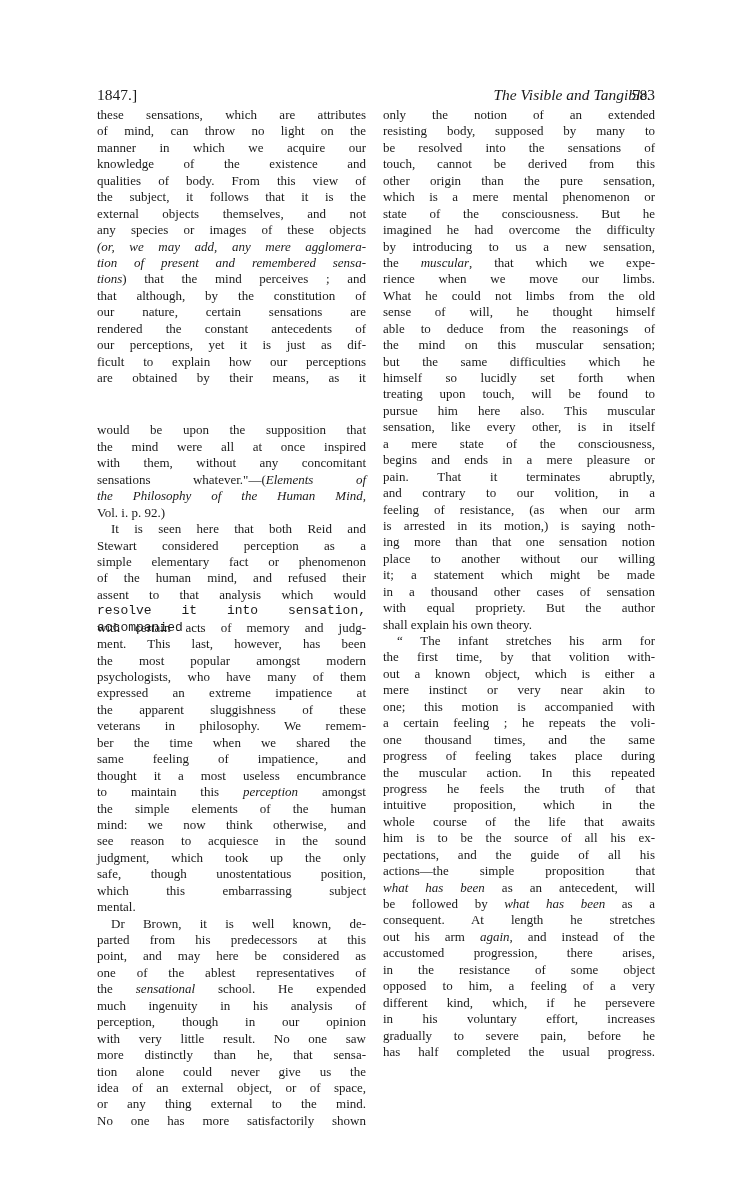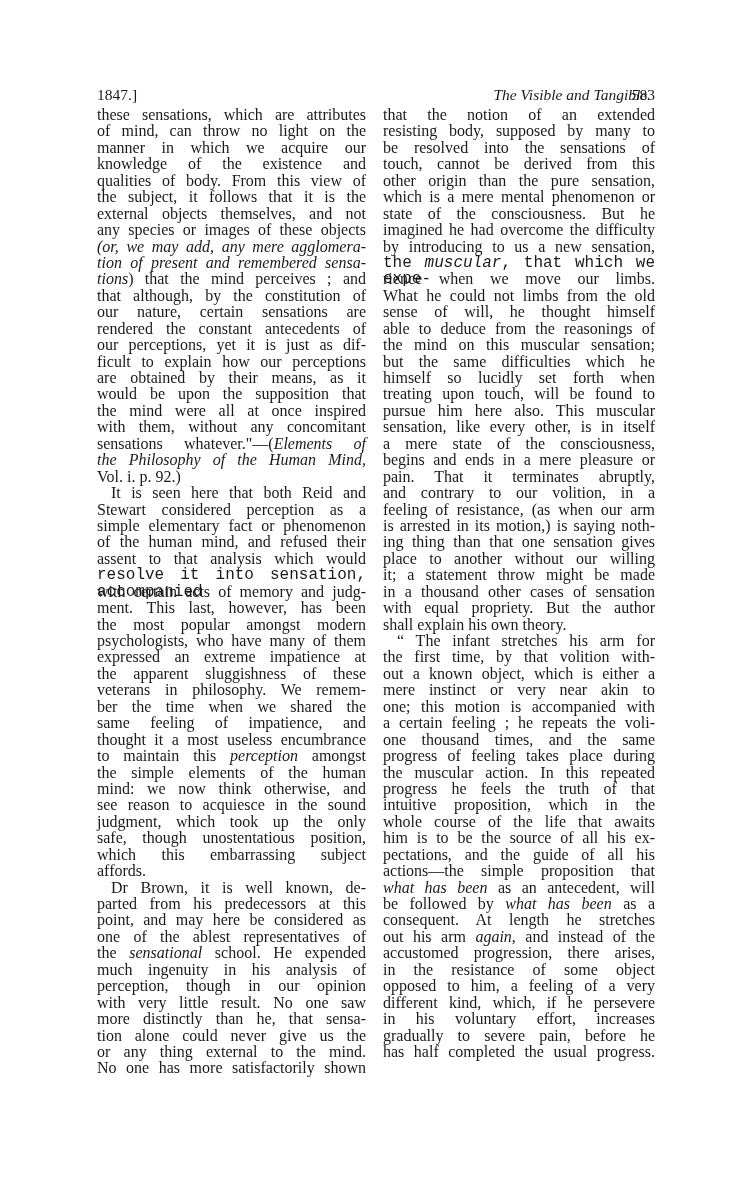--- a/index.html
+++ b/index.html
@@ -42,21 +42,21 @@
     position: relative;
     z-index: 1;
   }
   .columns {
     display: flex;
     justify-content: space-between;
     margin-top: 1px;
   }
   .col {
     width: 269px;
-    font-size: 16px;
+    font-size: 13px;
     line-height: 16.45px;
   }
   .col.left { margin-left: 0; }
   .col.right { width: 272px; margin-right: 0; }
   .line {
     display: block;
     white-space: nowrap;
     text-align: justify;
     text-align-last: justify;
     height: 16.45px;
@@ -92,21 +92,21 @@
         <span class="line" style="white-space: normal; word-spacing: 0px;"><span>any species or images of these objects</span></span>
         <span class="line" style="white-space: normal; word-spacing: 0px;"><i>(or, we may add, any mere agglomera-</i></span>
         <span class="line" style="white-space: normal; word-spacing: 0px;"><i>tion of present and remembered sensa-</i></span>
         <span class="line" style="white-space: normal; word-spacing: 0px;"><i>tions</i><span>) that the mind perceives ; and</span></span>
         <span class="line" style="white-space: normal; word-spacing: 0px;"><span>that although, by the constitution of</span></span>
         <span class="line" style="white-space: normal; word-spacing: 0px;"><span>our nature, certain sensations are</span></span>
         <span class="line" style="white-space: normal; word-spacing: 0px;"><span>rendered the constant antecedents of</span></span>
         <span class="line" style="white-space: normal; word-spacing: 0px;"><span>our perceptions, yet it is just as dif-</span></span>
         <span class="line" style="white-space: normal; word-spacing: 0px;"><span>ficult to explain how our perceptions</span></span>
         <span class="line" style="white-space: normal; word-spacing: 0px;"><span>are obtained by their means, as it</span></span>
-        <span class="line" style="white-space: normal; word-spacing: 0px;"><span>would be upon the supposition that</span></span>
+        <span class="line" style="white-space: normal; word-spacing: 0px; margin-top: 36px;"><span>would be upon the supposition that</span></span>
         <span class="line" style="white-space: normal; word-spacing: 0px;"><span>the mind were all at once inspired</span></span>
         <span class="line" style="white-space: normal; word-spacing: 0px;"><span>with them, without any concomitant</span></span>
         <span class="line" style="white-space: normal; word-spacing: 0px;"><span>sensations whatever."—(</span><i>Elements of</i></span>
         <span class="line" style="white-space: normal; word-spacing: 0px;"><i>the Philosophy of the Human Mind,</i></span>
         <span class="line last" style="white-space: normal; word-spacing: 0px;"><span>Vol. i. p. 92.)</span></span>
         <span class="line indent" style="white-space: normal; word-spacing: 0px;"><span>It is seen here that both Reid and</span></span>
         <span class="line" style="white-space: normal; word-spacing: 0px;"><span>Stewart considered perception as a</span></span>
         <span class="line" style="white-space: normal; word-spacing: 0px;"><span>simple elementary fact or phenomenon</span></span>
         <span class="line" style="white-space: normal; word-spacing: 0px;"><span>of the human mind, and refused their</span></span>
         <span class="line" style="white-space: normal; word-spacing: 0px;"><span>assent to that analysis which would</span></span>
@@ -121,64 +121,65 @@
         <span class="line" style="white-space: normal; word-spacing: 0px;"><span>ber the time when we shared the</span></span>
         <span class="line" style="white-space: normal; word-spacing: 0px;"><span>same feeling of impatience, and</span></span>
         <span class="line" style="white-space: normal; word-spacing: 0px;"><span>thought it a most useless encumbrance</span></span>
         <span class="line" style="white-space: normal; word-spacing: 0px;"><span>to maintain this </span><i>perception</i><span> amongst</span></span>
         <span class="line" style="white-space: normal; word-spacing: 0px;"><span>the simple elements of the human</span></span>
         <span class="line" style="white-space: normal; word-spacing: 0px;"><span>mind: we now think otherwise, and</span></span>
         <span class="line" style="white-space: normal; word-spacing: 0px;"><span>see reason to acquiesce in the sound</span></span>
         <span class="line" style="white-space: normal; word-spacing: 0px;"><span>judgment, which took up the only</span></span>
         <span class="line" style="white-space: normal; word-spacing: 0px;"><span>safe, though unostentatious position,</span></span>
         <span class="line" style="white-space: normal; word-spacing: 0px;"><span>which this embarrassing subject</span></span>
-        <span class="line last" style="white-space: normal; word-spacing: 0px;"><span>affords.</span></span>
+        <span class="line last" style="white-space: normal; word-spacing: 0px;"><span>mental.</span></span>
         <span class="line indent" style="white-space: normal; word-spacing: 0px;"><span>Dr Brown, it is well known, de-</span></span>
         <span class="line" style="white-space: normal; word-spacing: 0px;"><span>parted from his predecessors at this</span></span>
         <span class="line" style="white-space: normal; word-spacing: 0px;"><span>point, and may here be considered as</span></span>
         <span class="line" style="white-space: normal; word-spacing: 0px;"><span>one of the ablest representatives of</span></span>
         <span class="line" style="white-space: normal; word-spacing: 0px;"><span>the </span><i>sensational</i><span> school.  He expended</span></span>
         <span class="line" style="white-space: normal; word-spacing: 0px;"><span>much ingenuity in his analysis of</span></span>
         <span class="line" style="white-space: normal; word-spacing: 0px;"><span>perception, though in our opinion</span></span>
         <span class="line" style="white-space: normal; word-spacing: 0px;"><span>with very little result.  No one saw</span></span>
         <span class="line" style="white-space: normal; word-spacing: 0px;"><span>more distinctly than he, that sensa-</span></span>
         <span class="line" style="white-space: normal; word-spacing: 0px;"><span>tion alone could never give us the</span></span>
+        <span class="line" style="white-space: normal; word-spacing: 0px;"><span>idea of an external object, or of space,</span></span>
         <span class="line" style="white-space: normal; word-spacing: 0px;"><span>or any thing external to the mind.</span></span>
         <span class="line" style="white-space: normal; word-spacing: 0px;"><span>No one has more satisfactorily shown</span></span>
       </div>
     <div class="col right" id="col-right">
-        <span class="line" style="white-space: normal; word-spacing: 0px;"><span>that the notion of an extended</span></span>
+        <span class="line" style="white-space: normal; word-spacing: 0px;"><span>only the notion of an extended</span></span>
         <span class="line" style="white-space: normal; word-spacing: 0px;"><span>resisting body, supposed by many to</span></span>
         <span class="line" style="white-space: normal; word-spacing: 0px;"><span>be resolved into the sensations of</span></span>
         <span class="line" style="white-space: normal; word-spacing: 0px;"><span>touch, cannot be derived from this</span></span>
         <span class="line" style="white-space: normal; word-spacing: 0px;"><span>other origin than the pure sensation,</span></span>
         <span class="line" style="white-space: normal; word-spacing: 0px;"><span>which is a mere mental phenomenon or</span></span>
         <span class="line" style="white-space: normal; word-spacing: 0px;"><span>state of the consciousness.  But he</span></span>
         <span class="line" style="white-space: normal; word-spacing: 0px;"><span>imagined he had overcome the difficulty</span></span>
         <span class="line" style="white-space: normal; word-spacing: 0px;"><span>by introducing to us a new sensation,</span></span>
-        <span class="line" style="white-space: normal; word-spacing: 0px; font-family: Liberation Mono, monospace;"><span>the </span><i>muscular</i><span>, that which we expe-</span></span>
+        <span class="line" style="white-space: normal; word-spacing: 0px;"><span>the </span><i>muscular</i><span>, that which we expe-</span></span>
         <span class="line" style="white-space: normal; word-spacing: 0px;"><span>rience when we move our limbs.</span></span>
         <span class="line" style="white-space: normal; word-spacing: 0px;"><span>What he could not limbs from the old</span></span>
         <span class="line" style="white-space: normal; word-spacing: 0px;"><span>sense of will, he thought himself</span></span>
         <span class="line" style="white-space: normal; word-spacing: 0px;"><span>able to deduce from the reasonings of</span></span>
         <span class="line" style="white-space: normal; word-spacing: 0px;"><span>the mind on this muscular sensation;</span></span>
         <span class="line" style="white-space: normal; word-spacing: 0px;"><span>but the same difficulties which he</span></span>
         <span class="line" style="white-space: normal; word-spacing: 0px;"><span>himself so lucidly set forth when</span></span>
         <span class="line" style="white-space: normal; word-spacing: 0px;"><span>treating upon touch, will be found to</span></span>
         <span class="line" style="white-space: normal; word-spacing: 0px;"><span>pursue him here also.  This muscular</span></span>
         <span class="line" style="white-space: normal; word-spacing: 0px;"><span>sensation, like every other, is in itself</span></span>
         <span class="line" style="white-space: normal; word-spacing: 0px;"><span>a mere state of the consciousness,</span></span>
         <span class="line" style="white-space: normal; word-spacing: 0px;"><span>begins and ends in a mere pleasure or</span></span>
         <span class="line" style="white-space: normal; word-spacing: 0px;"><span>pain.  That it terminates abruptly,</span></span>
         <span class="line" style="white-space: normal; word-spacing: 0px;"><span>and contrary to our volition, in a</span></span>
         <span class="line" style="white-space: normal; word-spacing: 0px;"><span>feeling of resistance, (as when our arm</span></span>
         <span class="line" style="white-space: normal; word-spacing: 0px;"><span>is arrested in its motion,) is saying noth-</span></span>
-        <span class="line" style="white-space: normal; word-spacing: 0px;"><span>ing thing than that one sensation gives</span></span>
+        <span class="line" style="white-space: normal; word-spacing: 0px;"><span>ing more than that one sensation notion</span></span>
         <span class="line" style="white-space: normal; word-spacing: 0px;"><span>place to another without our willing</span></span>
-        <span class="line" style="white-space: normal; word-spacing: 0px;"><span>it; a statement throw might be made</span></span>
+        <span class="line" style="white-space: normal; word-spacing: 0px;"><span>it; a statement which might be made</span></span>
         <span class="line" style="white-space: normal; word-spacing: 0px;"><span>in a thousand other cases of sensation</span></span>
         <span class="line" style="white-space: normal; word-spacing: 0px;"><span>with equal propriety.  But the author</span></span>
         <span class="line last" style="white-space: normal; word-spacing: 0px;"><span>shall explain his own theory.</span></span>
         <span class="line indent" style="white-space: normal; word-spacing: 0px;"><span>“ The infant stretches his arm for</span></span>
         <span class="line" style="white-space: normal; word-spacing: 0px;"><span>the first time, by that volition with-</span></span>
         <span class="line" style="white-space: normal; word-spacing: 0px;"><span>out a known object, which is either a</span></span>
         <span class="line" style="white-space: normal; word-spacing: 0px;"><span>mere instinct or very near akin to</span></span>
         <span class="line" style="white-space: normal; word-spacing: 0px;"><span>one; this motion is accompanied with</span></span>
         <span class="line" style="white-space: normal; word-spacing: 0px;"><span>a certain feeling ; he repeats the voli-</span></span>
         <span class="line" style="white-space: normal; word-spacing: 0px;"><span>one thousand times, and the same</span></span>

